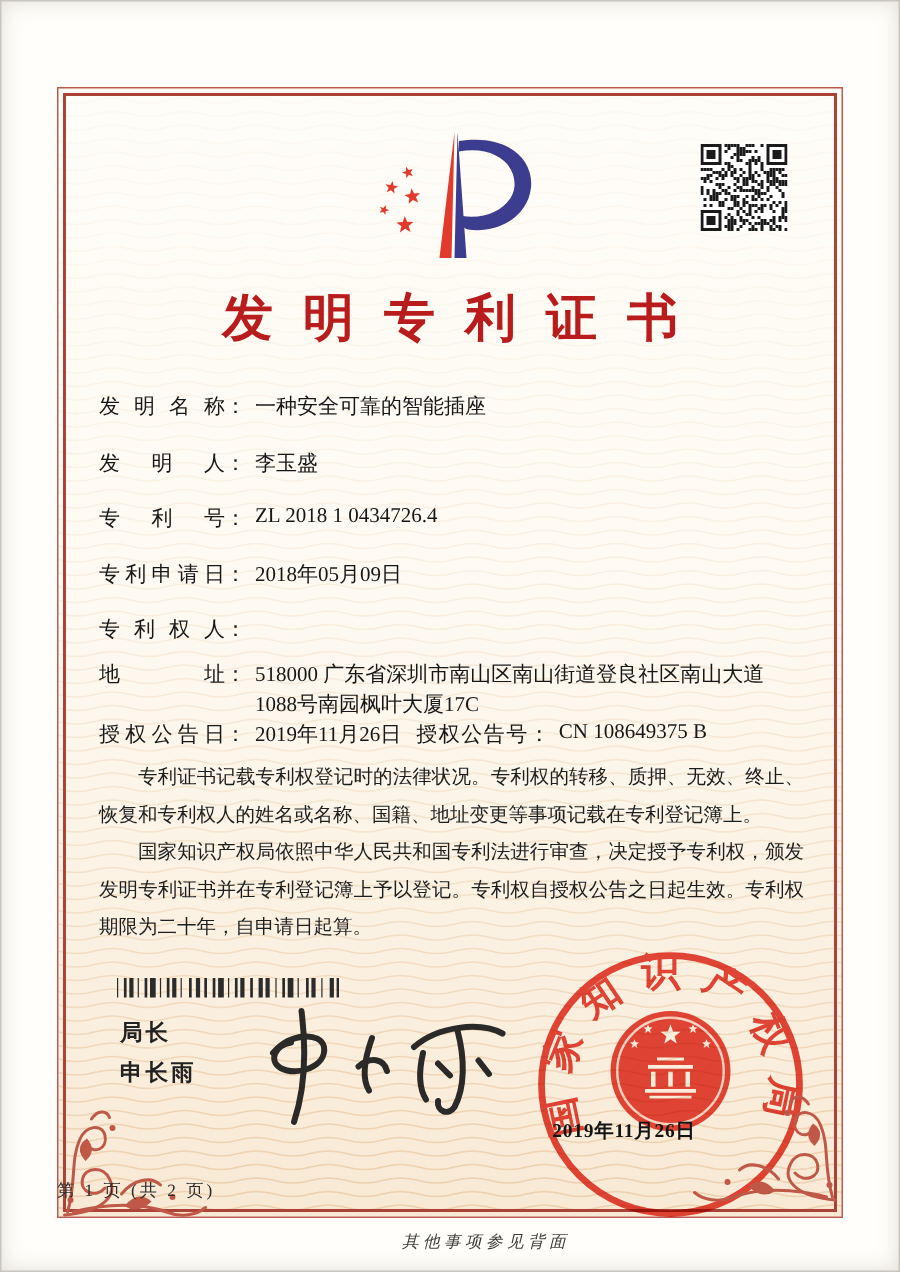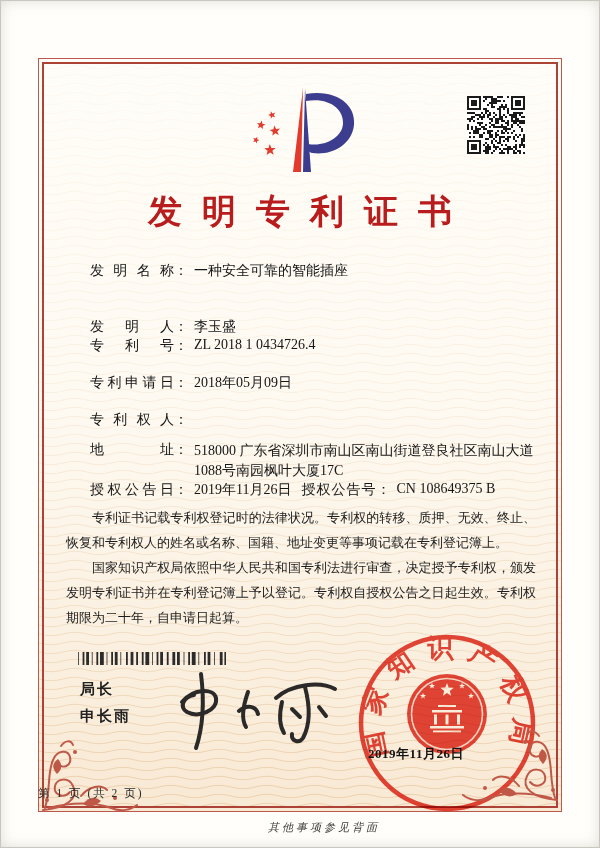--- a/index.html
+++ b/index.html
@@ -30,21 +30,21 @@
     position:absolute;left:58px;top:102px;
     font-size:13.5px;letter-spacing:1.5px;color:#2a2a2a;
   }
   #logo{position:absolute;left:243px;top:84px;}
   #qr{position:absolute;left:467px;top:96px;}
   .title{
     position:absolute;left:0;top:189px;width:600px;text-align:center;
     font-size:34px;font-weight:bold;letter-spacing:20px;text-indent:20px;
     color:#b91c1c;
   }
-  .frow{position:absolute;left:66px;display:flex;align-items:flex-start;font-size:14px;color:#161616;margin-left:24px;}
+  .frow{position:absolute;left:66px;display:flex;align-items:flex-start;font-size:14px;color:#161616;}
   .flabel{display:inline-block;width:84px;text-align:justify;text-align-last:justify;white-space:nowrap;}
   .fcolon{margin:0 2px 0 0;}
   .fvalue{margin-left:4px;white-space:nowrap;}
   .fvalue.wrap{white-space:normal;width:348px;line-height:20px;}
   .pair2{display:flex;margin-left:10px;}
   .pair2 .flabel{width:auto;letter-spacing:1px;}
   .body-text{
     position:absolute;left:66px;top:505px;width:470px;
     font-size:13px;line-height:25px;text-align:justify;color:#1d1d1d;
   }
@@ -485,21 +485,21 @@
     </svg>
 
   <div class="title">发明专利证书</div>
 
   <div class="frow" style="top:262px">
     <span class="flabel">发明名称</span>
       <span class="fcolon">：</span>
     <span class="fvalue">一种安全可靠的智能插座</span>
   </div>
 
-  <div class="frow" style="top:318px">
+  <div class="frow" style="top:300px">
     <span class="flabel">发明人</span>
       <span class="fcolon">：</span>
     <span class="fvalue">李玉盛</span>
   </div>
 
   <div class="frow" style="top:337px">
     <span class="flabel">专利号</span>
       <span class="fcolon">：</span>
     <span class="fvalue">ZL 2018 1 0434726.4</span>
   </div>

